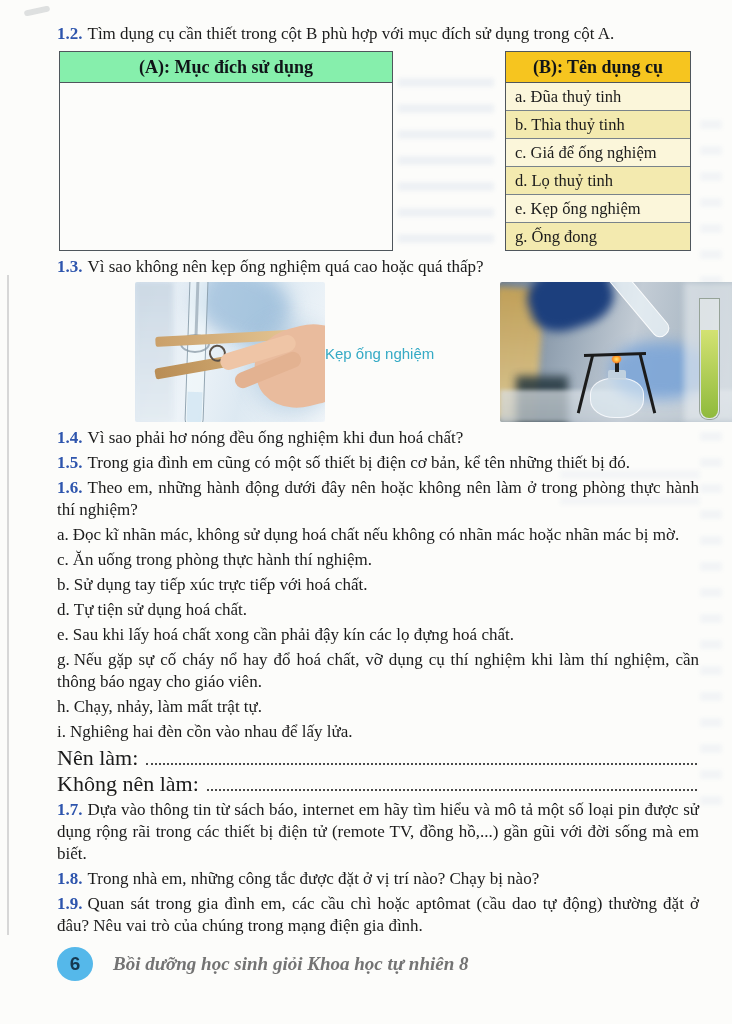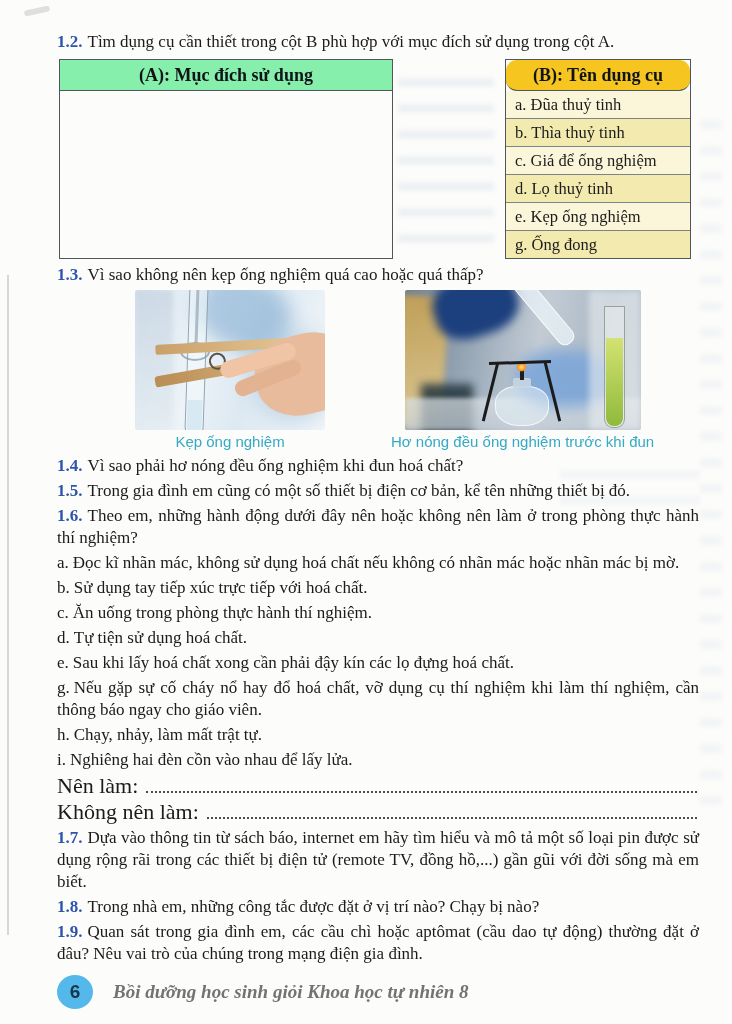--- a/index.html
+++ b/index.html
@@ -2,48 +2,48 @@
 <html lang="vi"><head>
 <meta charset="utf-8">
 <style>
   html,body{margin:0;padding:0;}
   body{
     width:732px;height:1024px;overflow:hidden;position:relative;
     background:#fcfcfa;
     font-family:"Liberation Serif","DejaVu Serif",serif;
     color:#1b1b1b;
   }
-  .page{padding:28px 33px 0 57px;position:relative;}
+  .page{padding:20px 33px 0 57px;position:relative;}
 
   
   p.q{margin:3px 0 0;font-size:17px;line-height:22px;text-align:justify;}
   .qnum{color:#2e55ad;font-weight:bold;margin-right:5px;}
   .sub{margin-left:36px;}
   .item-label{margin-right:4px;}
 
   
   .tables-row{display:flex;margin-top:6px;}
   .tbl{border:1.5px solid #4f565c;box-sizing:border-box;}
   .tbl .hdr{height:30px;display:flex;align-items:center;justify-content:center;
     font-weight:bold;font-size:18px;border-bottom:1.2px solid #4f565c;color:#101418;}
   .tbl .row{height:27px;display:flex;align-items:center;font-size:16.5px;
     border-top:1px solid #79838a;padding-left:10px;}
   .tbl .row:first-of-type{border-top:none;}
   .table-a{width:334px;margin-left:2px;}
   .table-a .hdr{background:#86efac;}
   .table-a .rows{background:linear-gradient(180deg,#e2f1f9 0%,#cde8f5 100%);}
   .table-b{width:186px;margin-left:112px;}
-  .table-b .hdr{background:#f6c51f;border-radius:11px;}
+  .table-b .hdr{background:#f6c51f;}
   .table-b .row:nth-child(odd){background:#fbf6da;}
   .table-b .row:nth-child(even){background:#f3eaaf;}
   .table-b .row{padding-left:9px;}
 
   
   .figs{display:flex;margin:4px 0 0 78px;gap:66px;}
-  figure{margin:0;display:flex;flex-direction:column;align-items:center;}
+  figure{margin:0;display:flex;flex-direction:row;align-items:center;}
   .photo{position:relative;overflow:hidden;border-radius:2px;}
   .imgL{width:190px;height:140px;background:linear-gradient(105deg,#d7e4ef 0%,#edf3f8 35%,#dde9f2 60%,#f3f7fa 100%);}
   .imgR{width:236px;height:140px;background:linear-gradient(100deg,#6f7f90 0%,#9aa9b8 30%,#c3ccd5 55%,#aab8c4 80%,#b9c4cd 100%);}
   figcaption{margin-top:3px;font-family:"Liberation Sans","DejaVu Sans",sans-serif;
     font-size:15px;color:#35aac5;white-space:nowrap;}
   .abs{position:absolute;}
 
   
   .lstrip{left:0;top:0;width:38px;height:100%;background:linear-gradient(180deg,#c9d6e2,#e4ecf2);filter:blur(2px);opacity:.8;}
   .bblur1{top:-12px;right:34px;width:95px;height:70px;background:#6f9fca;filter:blur(9px);opacity:.5;transform:rotate(25deg);border-radius:40%;}
@@ -183,22 +183,22 @@
       </div>
       <figcaption>Hơ nóng đều ống nghiệm trước khi đun</figcaption>
     </figure>
   </div>
 
   <p class="q" style="margin-top:5px;"><span class="qnum">1.4.</span><span>Vì sao phải hơ nóng đều ống nghiệm khi đun hoá chất?</span></p>
   <p class="q"><span class="qnum">1.5.</span><span>Trong gia đình em cũng có một số thiết bị điện cơ bản, kể tên những thiết bị đó.</span></p>
   <p class="q"><span class="qnum">1.6.</span><span>Theo em, những hành động dưới đây nên hoặc không nên làm ở trong phòng thực hành thí nghiệm?</span></p>
 
   <p class="q sub"><span class="item-label">a.</span><span>Đọc kĩ nhãn mác, không sử dụng hoá chất nếu không có nhãn mác hoặc nhãn mác bị mờ.</span></p>
+  <p class="q sub"><span class="item-label">c.</span><span>Ăn uống trong phòng thực hành thí nghiệm.</span></p>
   <p class="q sub"><span class="item-label">b.</span><span>Sử dụng tay tiếp xúc trực tiếp với hoá chất.</span></p>
-  <p class="q sub"><span class="item-label">c.</span><span>Ăn uống trong phòng thực hành thí nghiệm.</span></p>
   <p class="q sub"><span class="item-label">d.</span><span>Tự tiện sử dụng hoá chất.</span></p>
   <p class="q sub"><span class="item-label">e.</span><span>Sau khi lấy hoá chất xong cần phải đậy kín các lọ đựng hoá chất.</span></p>
   <p class="q sub"><span class="item-label">g.</span><span>Nếu gặp sự cố cháy nổ hay đổ hoá chất, vỡ dụng cụ thí nghiệm khi làm thí nghiệm, cần thông báo ngay cho giáo viên.</span></p>
   <p class="q sub"><span class="item-label">h.</span><span>Chạy, nhảy, làm mất trật tự.</span></p>
   <p class="q sub"><span class="item-label">i.</span><span>Nghiêng hai đèn cồn vào nhau để lấy lửa.</span></p>
 
   <div class="fill">
     <span>Nên làm:</span>
     <span class="dots"></span>
   </div>

